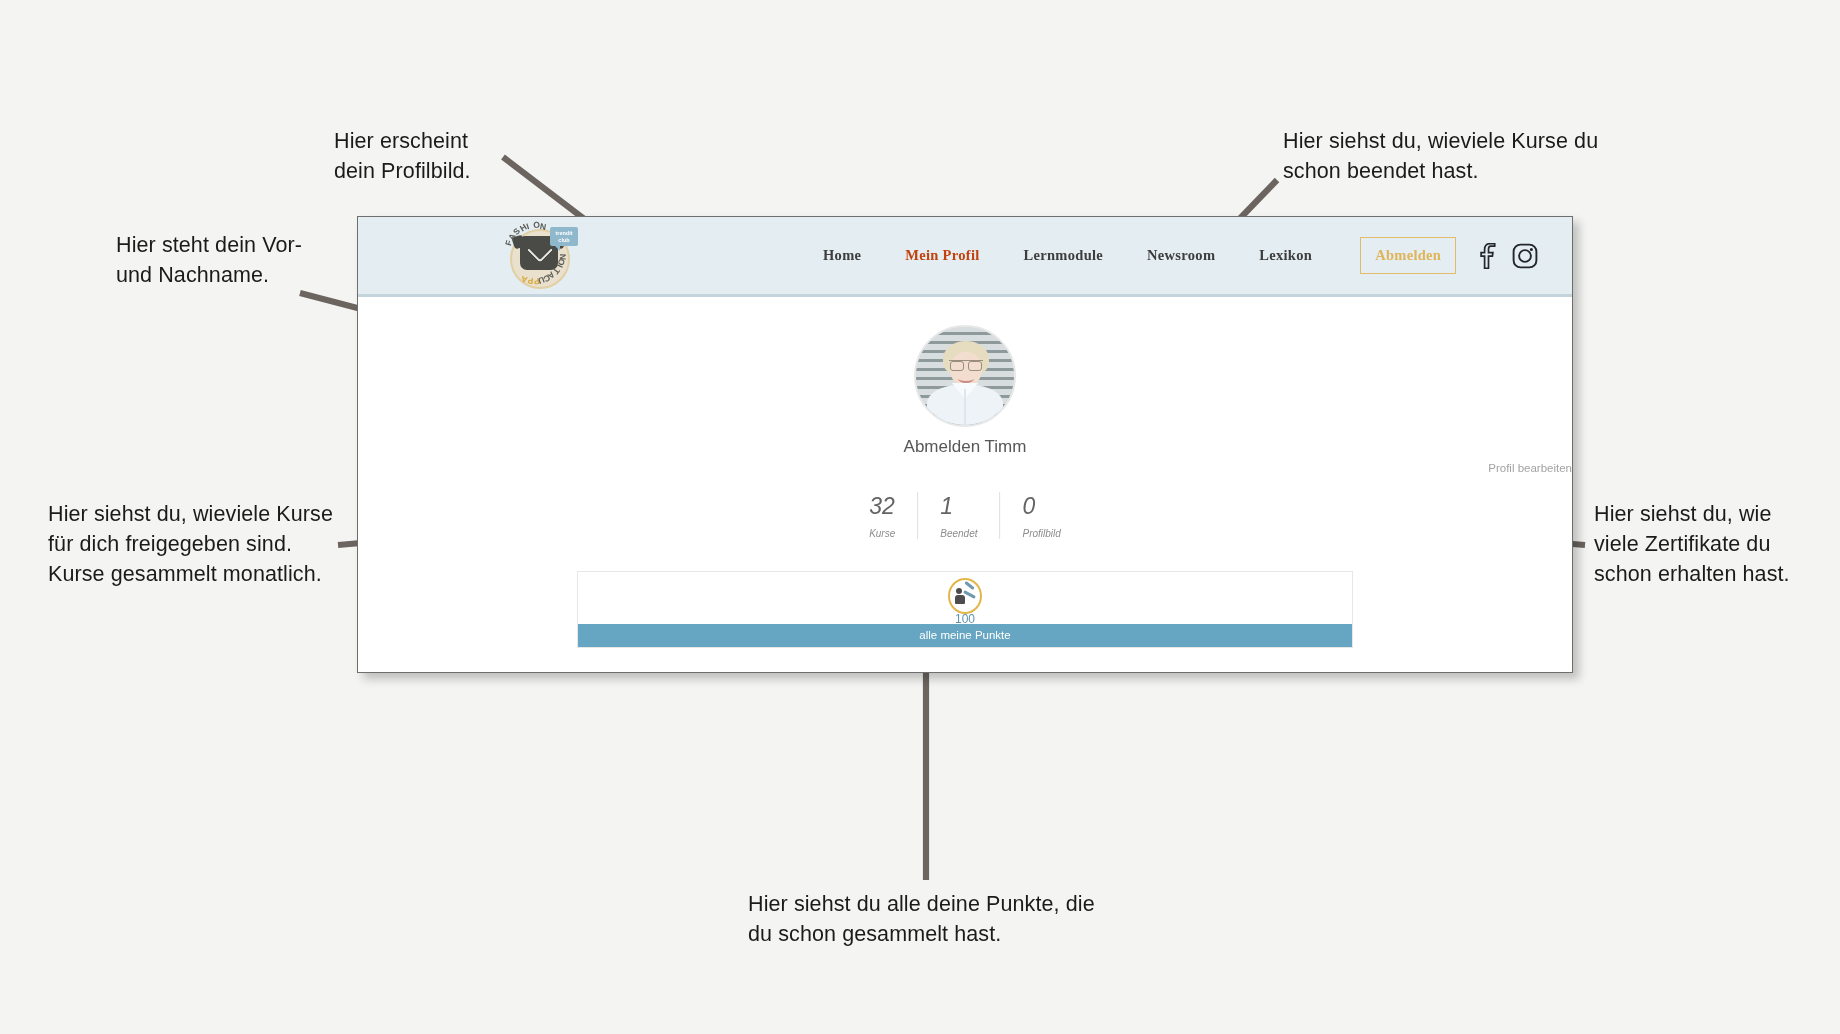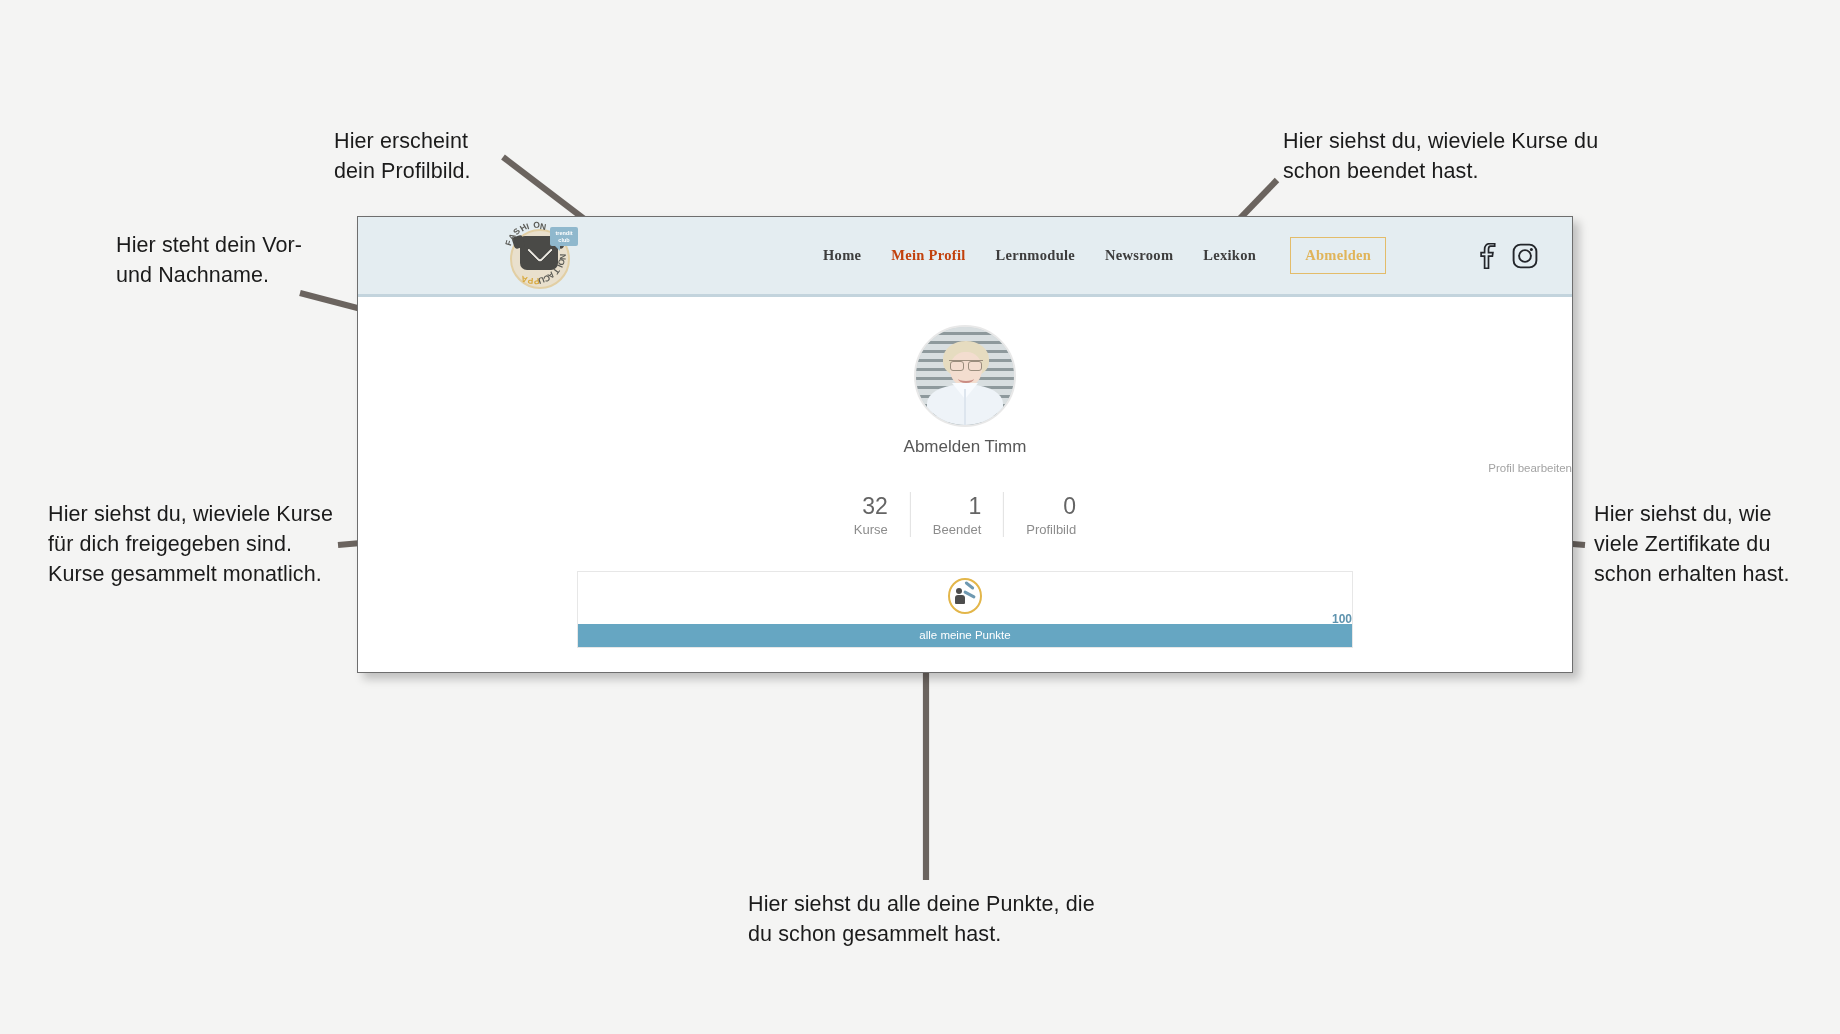--- a/index.html
+++ b/index.html
@@ -92,21 +92,21 @@
   }
   .logo-tag:after{
     content:""; position:absolute; left:4px; bottom:-5px;
     border-left:6px solid transparent; border-right:0 solid transparent;
     border-top:6px solid #8fb8cd;
   }
 
   .nav {
     position: absolute;
     left: 465px; top: 0; height: 77px;
-    display: flex; align-items: center; gap: 30px;
+    display: flex; align-items: center; gap: 44px;
   }
   .nav-link {
     font-family: "Liberation Serif", serif;
     font-size: 14.5px;
     font-weight: bold;
     color: #3d3d3d;
     letter-spacing: .3px;
     cursor: pointer;
   }
   .nav-link.active { color: #c2410c; }
@@ -185,45 +185,45 @@
   .pedit {
     position: absolute; left:0; right:0; top: 165px;
     text-align:right; color:#a3a3a3; font-size:11.5px;
     cursor:pointer;
   }
 
   .stats {
     position:absolute; left:50%; top:195px; transform:translateX(-50%);
     display:flex; align-items:stretch;
   }
-  .stat { padding: 0 22px; text-align:right; }
+  .stat { padding: 0 22px; text-align:left;font-style:italic; }
   .stat + .stat { border-left: 1px solid #e0e0e0; }
   .stat-num { color:#646464; font-size:23px; line-height:28px; font-weight:400; }
-  .stat-lab { color:#8c8c8c; font-size:13px; margin-top:2px; }
+  .stat-lab { color:#8c8c8c; font-size:10px; margin-top:8px; }
 
   .points-card {
     position:absolute; left:50%; top:274px; transform:translateX(-50%);
     width: 774px;
     border:1px solid #e7e7e7;
     background:#fff;
   }
   .points-top { height:52px; position:relative; }
   .badge {
     position:absolute; left:50%; top:6px; transform:translateX(-50%);
     width:30px; height:32px; border-radius:50%;
     border:2px solid #e3b64a; background:#fff;
     overflow:hidden;
   }
   .badge .b1 { position:absolute; left:6px; top:8px; width:6px; height:6px; border-radius:50%; background:#4d4d4d; }
   .badge .b2 { position:absolute; left:5px; top:15px; width:10px; height:9px; background:#4d4d4d; border-radius:3px 3px 1px 1px; }
   .badge .b3 { position:absolute; left:14px; top:4px; width:11px; height:3px; background:#6f99b1; transform:rotate(38deg); border-radius:2px;}
   .badge .b4 { position:absolute; left:13px; top:13px; width:13px; height:3px; background:#6f99b1; transform:rotate(28deg); border-radius:2px;}
   .points-num {
-    position:absolute; left:0; right:0; top:40px; text-align:right;
-    color:#5e93ae; font-size:12px; font-weight:bold;
+    position:absolute; left:0; right:0; top:40px; text-align:center;
+    color:#5e93ae; font-size:12px; font-weight:normal;
   }
   .points-bar {
     background:#66a6c2; color:#fff; text-align:center;
     font-size:11.5px; padding:5px 0 6px; cursor:pointer;
   }
 </style>
 </head>
 <body>
 
 <div id="stage">

